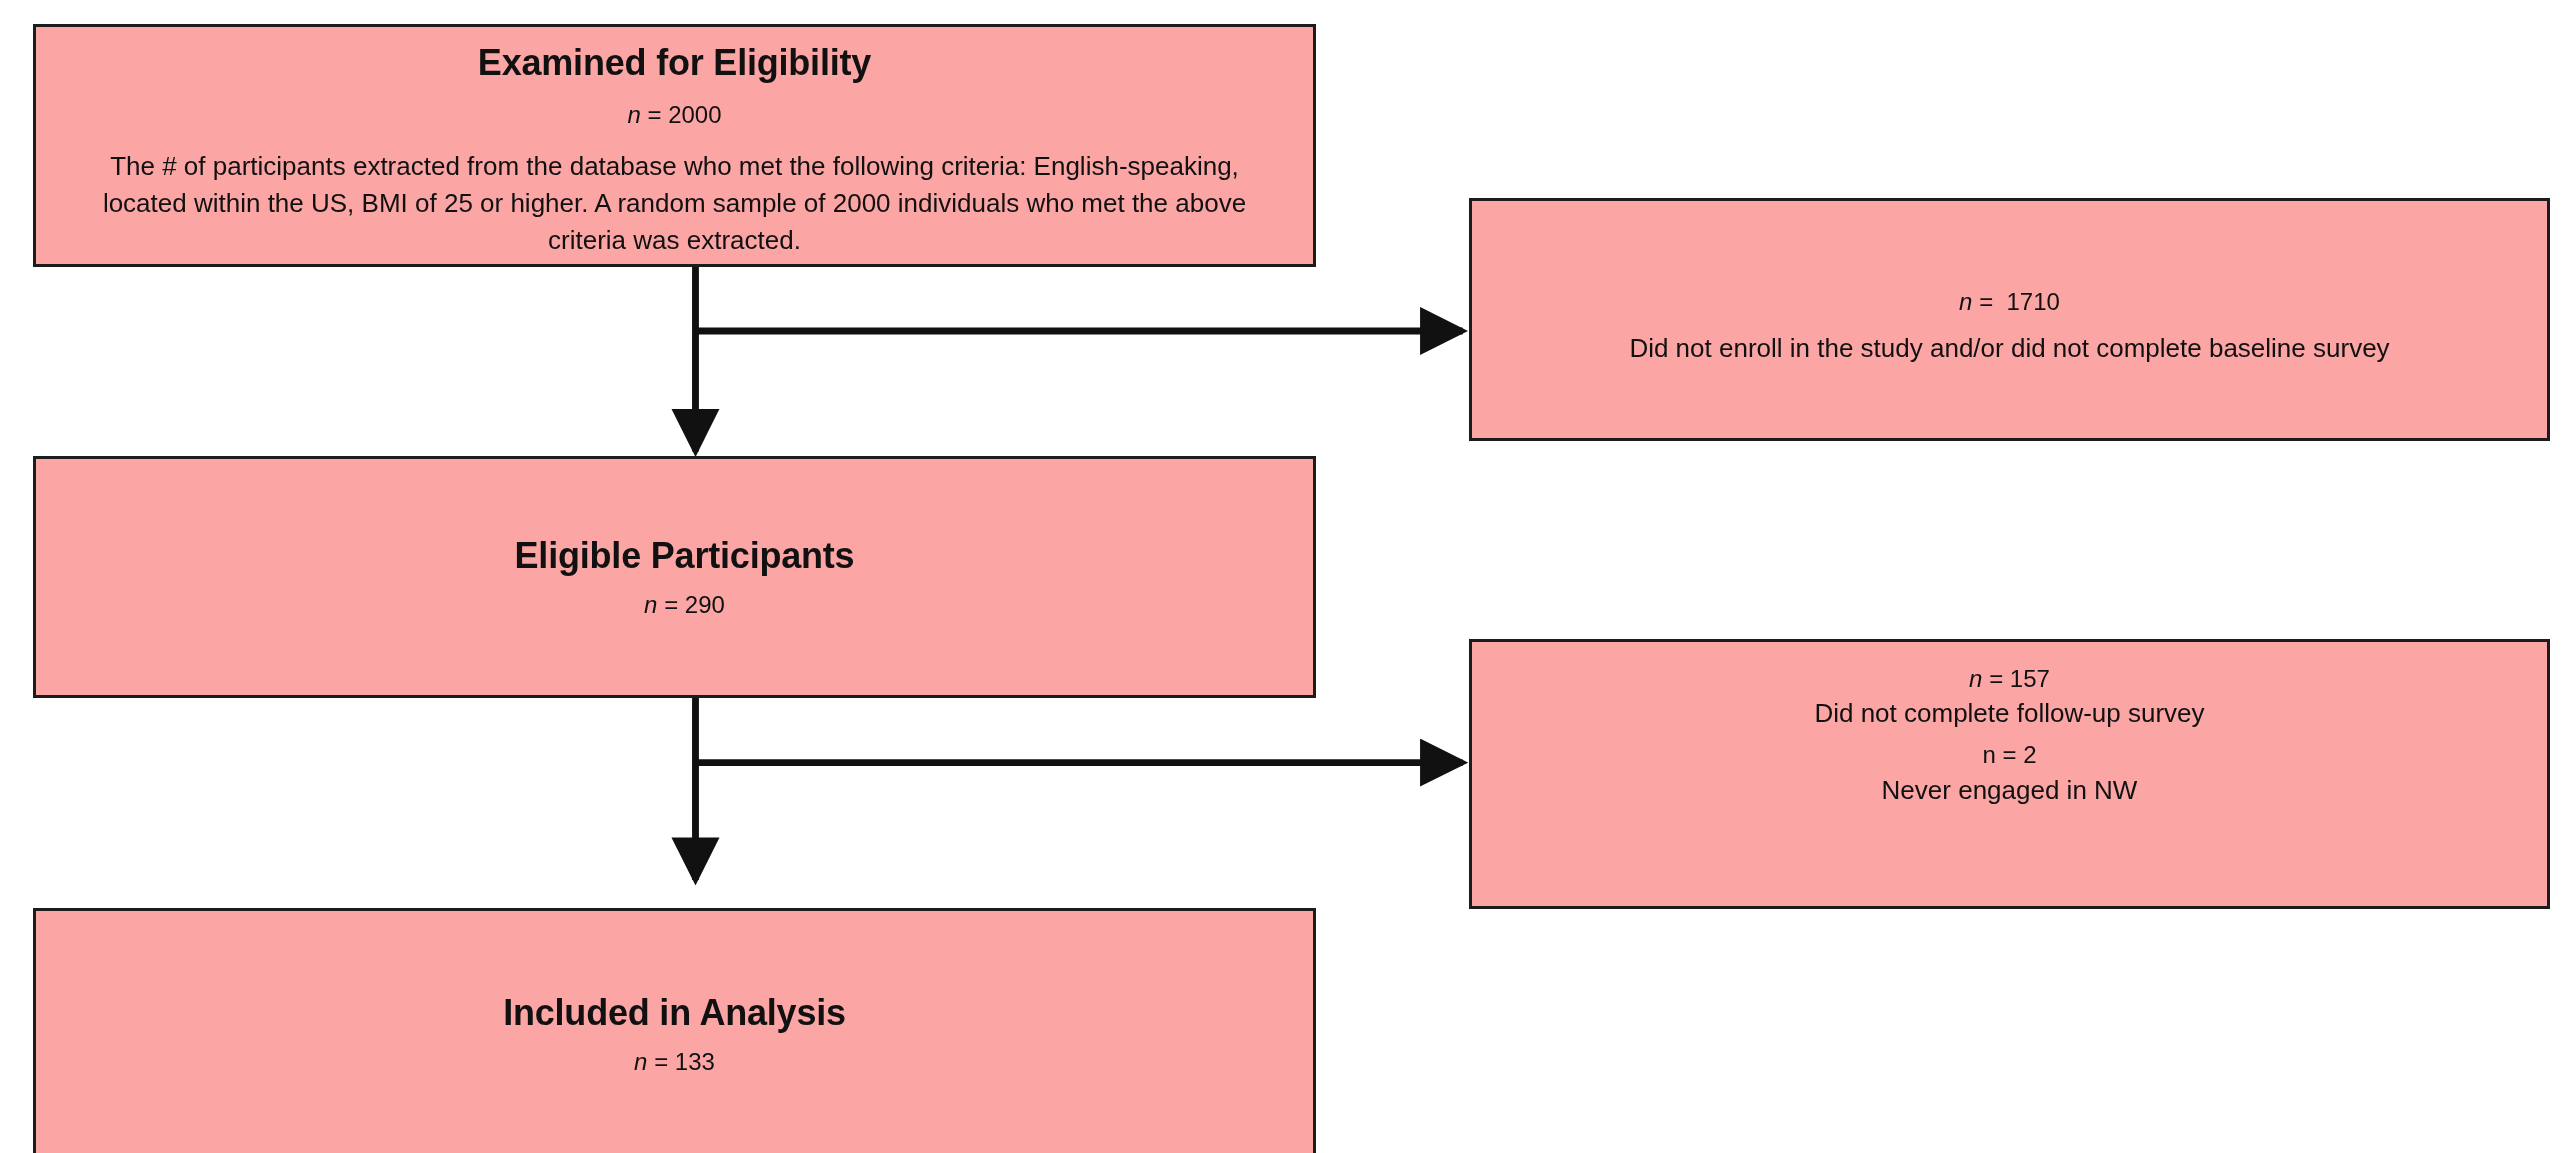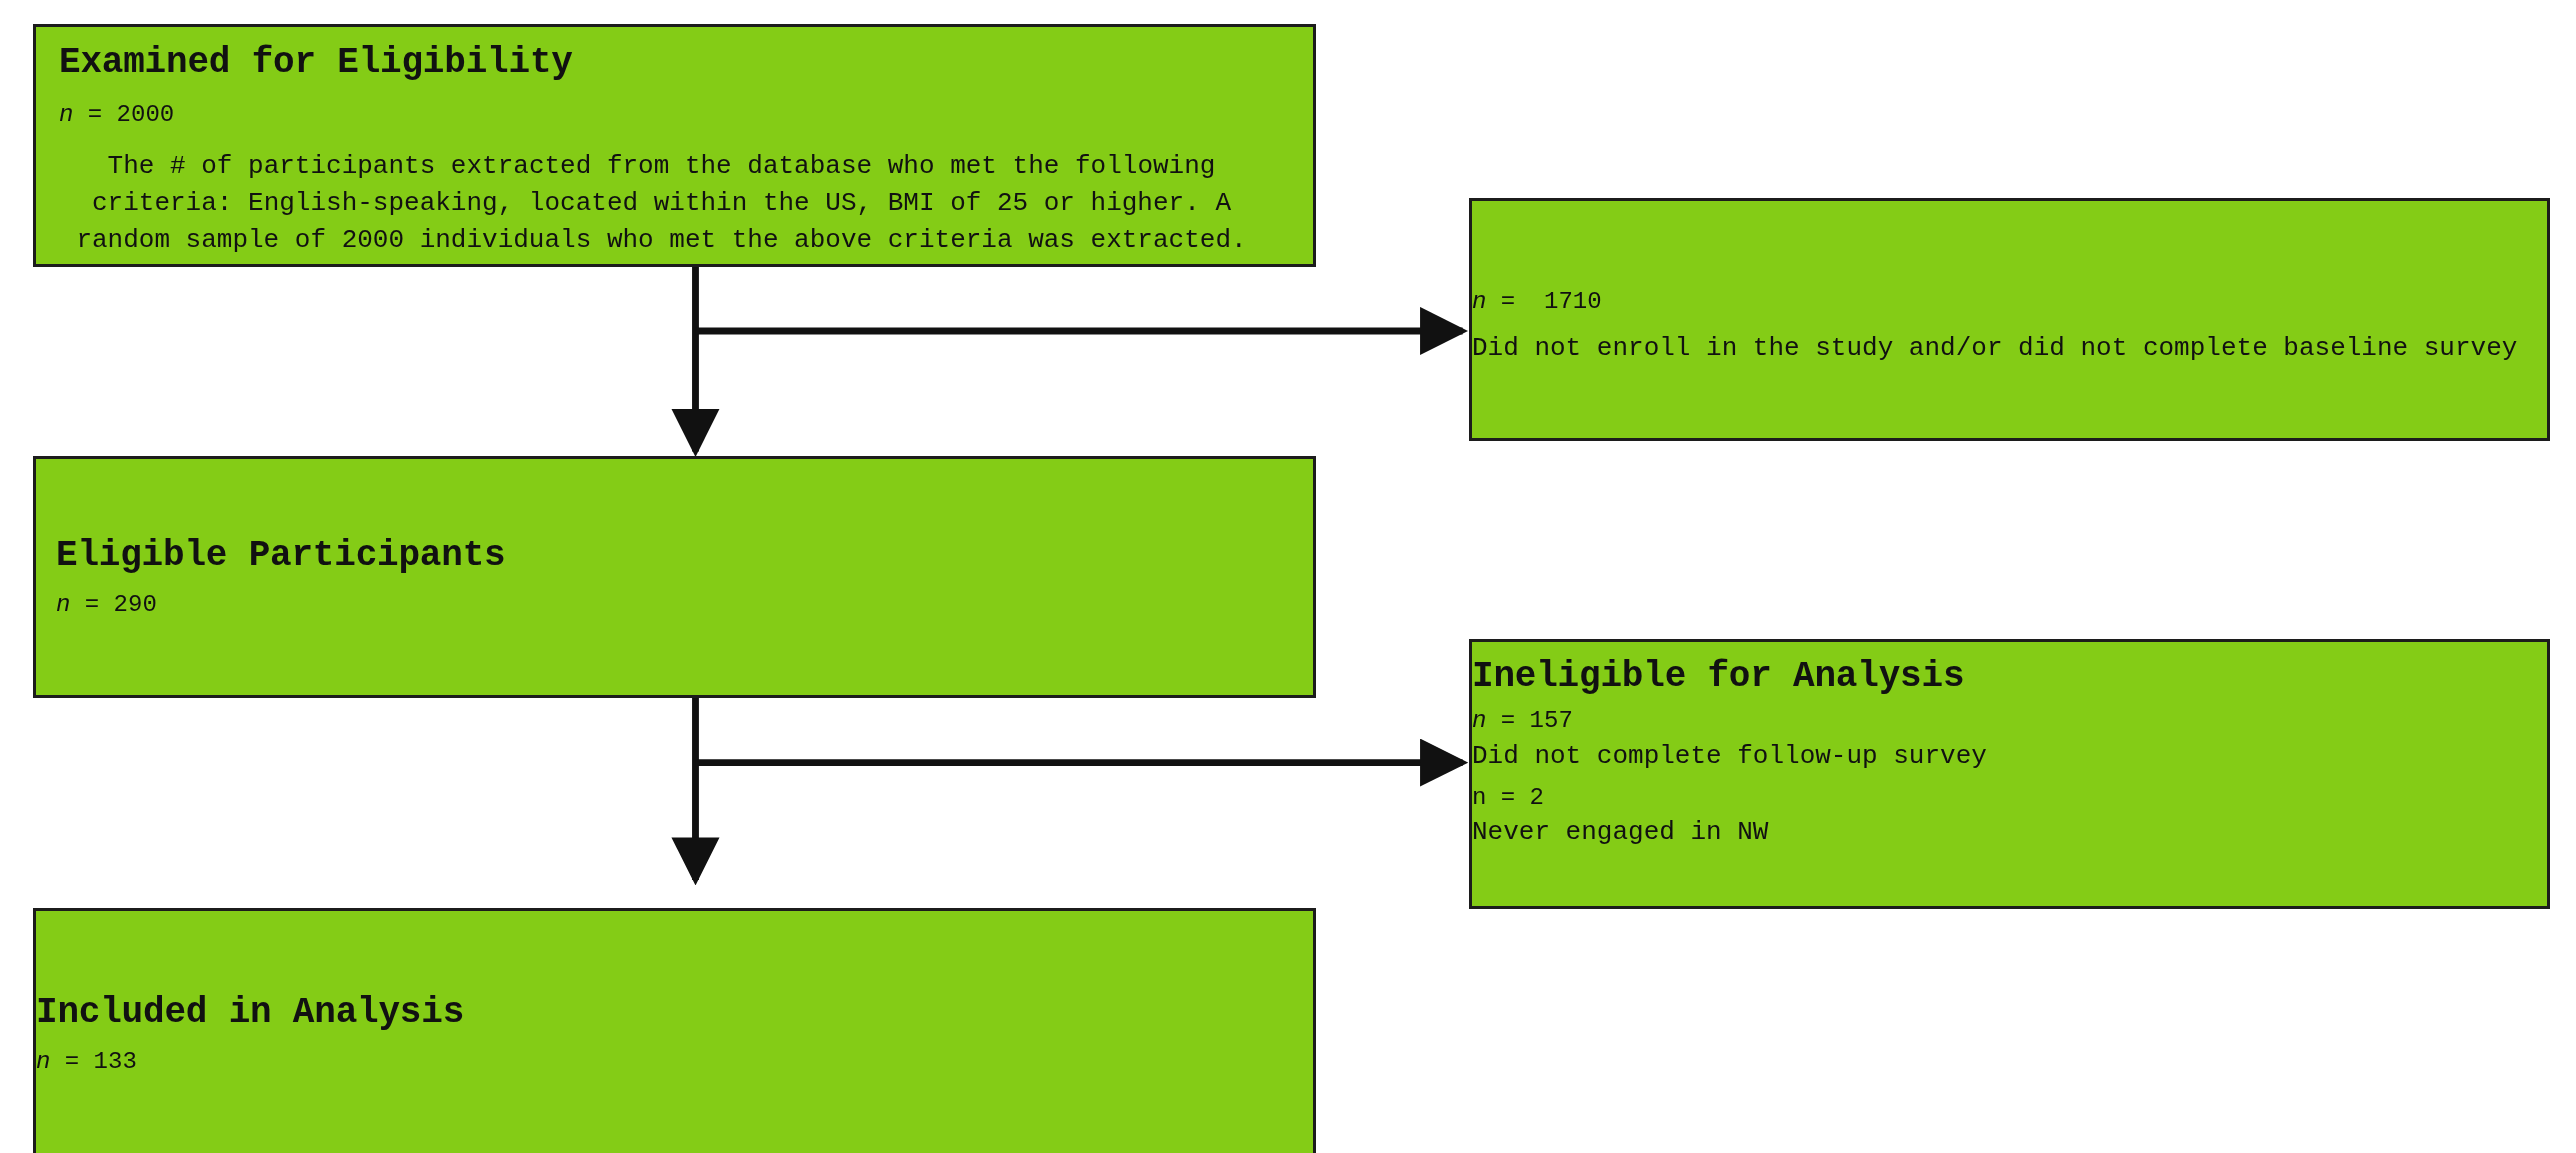--- a/index.html
+++ b/index.html
@@ -18,28 +18,27 @@
   }
 
   #flowchart {
     position: absolute;
     inset: 0;
   }
 
   .box {
     position: absolute;
     box-sizing: border-box;
-    background: #84cc16;
+    background: #fca5a5;
     border: 3.8px solid #1c1c1c;
     display: flex;
     flex-direction: column;
-    align-items: flex-start;
+    align-items: center;
     justify-content: center;
     text-align: center;
-    font-family: Liberation Mono, monospace;
   }
 
   .box-title {
     font-weight: bold;
     font-size: 36px;
     line-height: 1.18;
     letter-spacing: -0.2px;
     color: #111111;
   }
 
@@ -151,21 +150,20 @@
     <div class="box-n"><span class="nsym">n</span><span> =  1710</span></div>
     <div class="box-desc">Did not enroll in the study and/or did not complete baseline survey</div>
   </div>
 
   <div class="box" id="box-eligible">
     <div class="box-title">Eligible Participants</div>
     <div class="box-n"><span class="nsym">n</span><span> = 290</span></div>
   </div>
 
   <div class="box" id="box-ineligible-analysis">
-    <div class="box-title">Ineligible for Analysis</div>
     <div class="box-n"><span class="nsym">n</span><span> = 157</span></div>
     <div class="box-desc">Did not complete follow-up survey</div>
     <div class="box-n upright"><span class="nsym">n</span><span> = 2</span></div>
     <div class="box-desc">Never engaged in NW</div>
   </div>
 
   <div class="box" id="box-included">
     <div class="box-title">Included in Analysis</div>
     <div class="box-n"><span class="nsym">n</span><span> = 133</span></div>
   </div>

